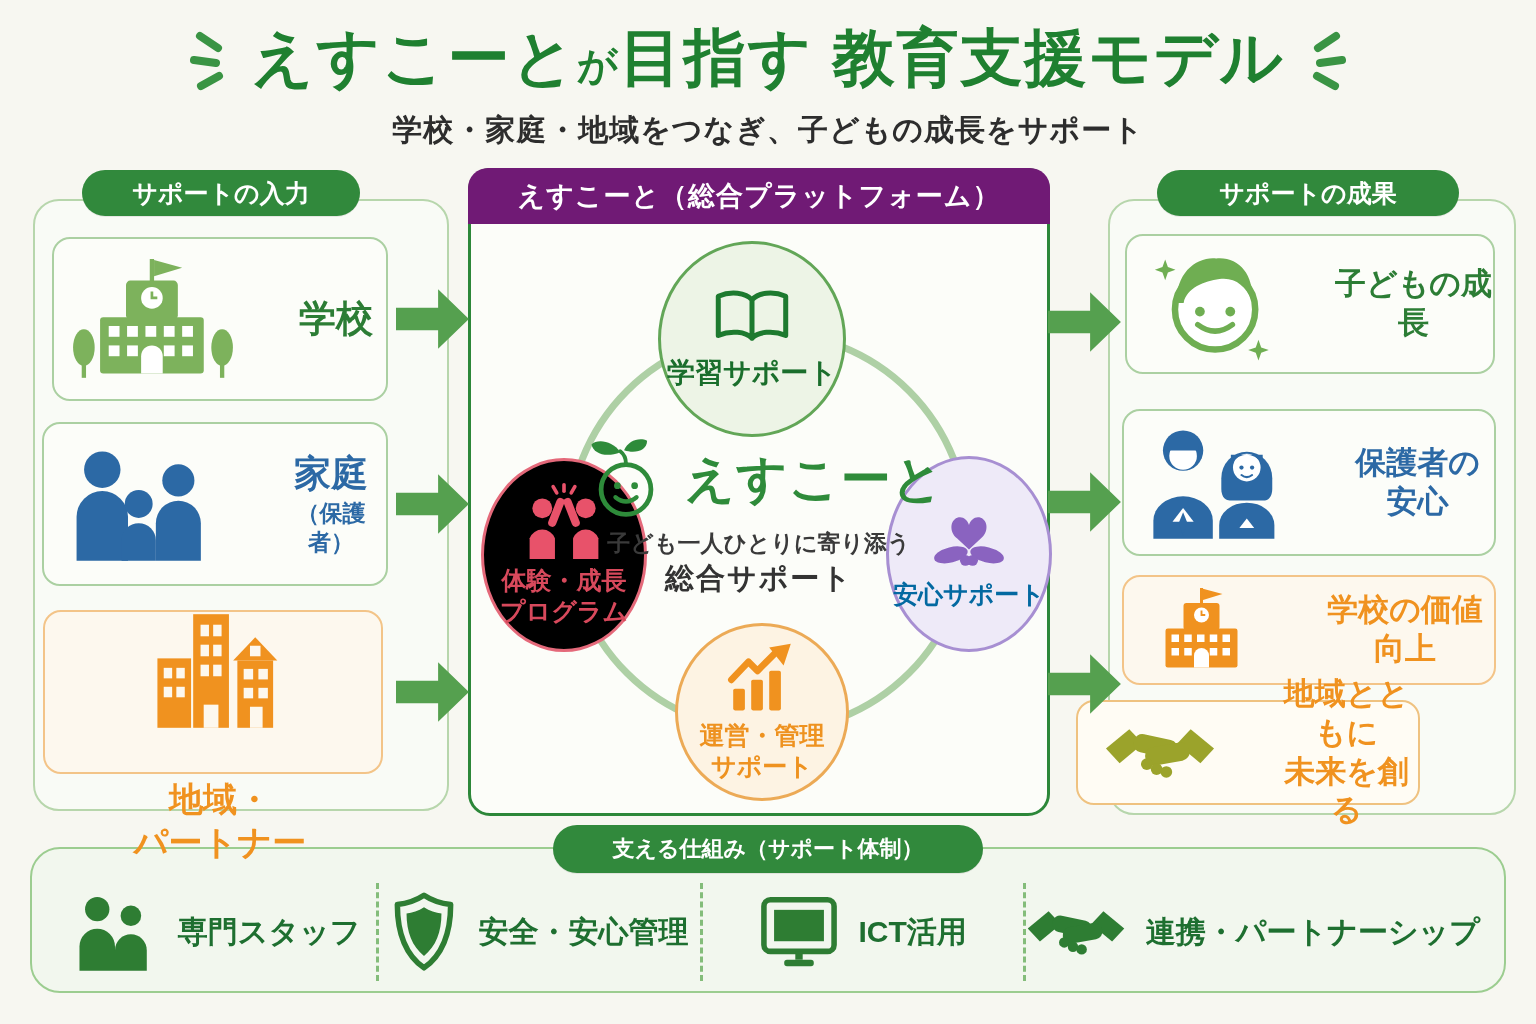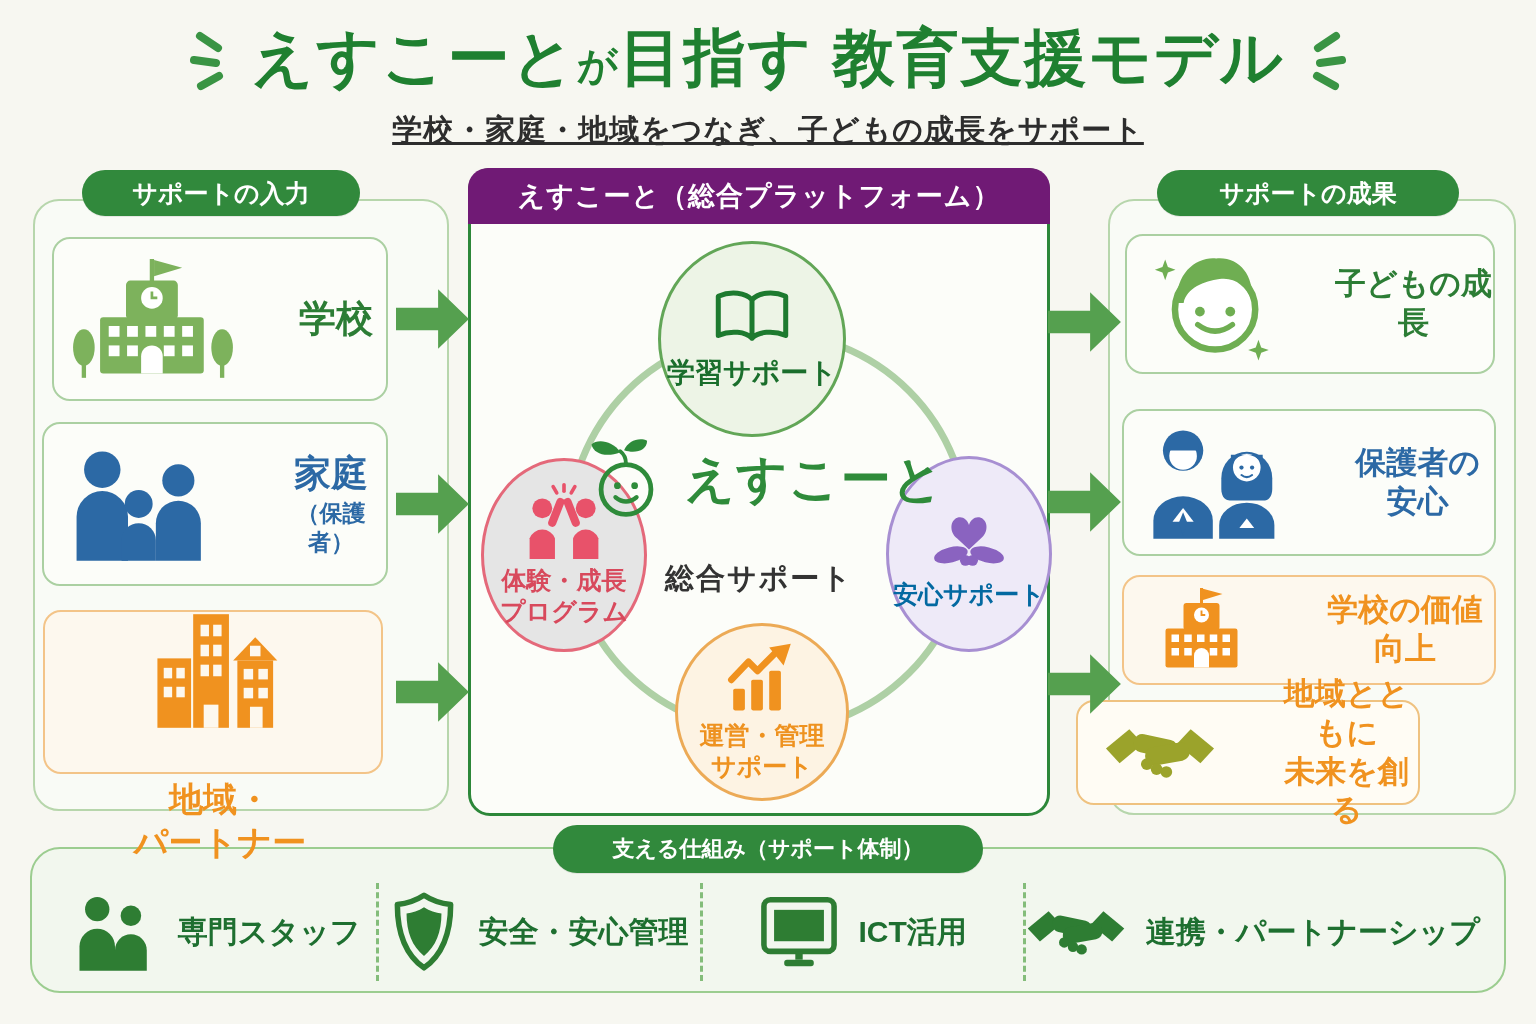--- a/index.html
+++ b/index.html
@@ -7,42 +7,42 @@
     position:relative;width:1536px;height:1024px;overflow:hidden;
     background:#f7f7f1;
     font-family:"Liberation Sans","DejaVu Sans",sans-serif;
     -webkit-font-smoothing:antialiased;
   }
   .abs{position:absolute;}
   
   .title{left:0;right:0;top:16px;text-align:center;color:#1f8030;font-weight:800;letter-spacing:2px;white-space:nowrap;}
   .title .big{font-size:62px;}
   .title .small{font-size:40px;}
-  .subtitle{left:0;right:0;top:110px;text-align:center;color:#2d2d2d;font-weight:bold;font-size:30px;letter-spacing:1px;text-decoration:underline;}
+  .subtitle{left:0;right:0;top:110px;text-align:center;color:#2d2d2d;font-weight:bold;font-size:30px;letter-spacing:1px;}
   
   .pill{background:#31893c;color:#fff;border-radius:26px;display:flex;align-items:center;justify-content:center;
         font-weight:bold;z-index:6;box-shadow:0 1px 0 rgba(0,0,0,.08);}
   
   .outer-box{border:2.5px solid #b7d6ac;border-radius:26px;background:#f9fbf6;z-index:1;}
   .side-item{border-radius:18px;display:flex;align-items:center;z-index:2;padding-left:14px;box-sizing:border-box;gap:48px;}
   .side-item .ic{flex:0 0 auto;display:flex;align-items:center;justify-content:center;}
   .side-item .lbl{flex:1;text-align:center;font-weight:bold;line-height:1.25;}
   .green-box{background:#fcfdf9;border:2.5px solid #abd0a2;}
   .orange-box{background:#fdf8ee;border:2.5px solid #f3c488;}
   .yellow-box{background:#fffcf4;border:2.5px solid #efc280;}
   .t-green{color:#2c7d35;} .t-blue{color:#2c69a5;} .t-orange{color:#f0921f;}
   
   .platform{left:468px;top:168px;width:582px;height:648px;background:#fcfdf9;border:3px solid #2c8739;border-radius:22px;z-index:2;box-sizing:border-box;}
   .platform-header{position:absolute;left:-3px;top:-3px;right:-3px;height:56px;background:#701a75;border-radius:20px 20px 0 0;
         display:flex;align-items:center;justify-content:center;color:#fff;font-weight:bold;font-size:27px;letter-spacing:1px;}
   .ring{position:absolute;left:94px;top:158px;width:392px;height:392px;border:7px solid #aed0a5;border-radius:50%;}
   .node{position:absolute;border-radius:50%;display:flex;flex-direction:column;align-items:center;justify-content:center;
         text-align:center;font-weight:bold;line-height:1.25;box-sizing:border-box;}
   .node-top{left:187px;top:70px;width:188px;height:196px;background:#edf4e6;border:3px solid #62a657;color:#1a6e2c;font-size:28px;}
-  .node-left{left:10px;top:287px;width:166px;height:194px;background:#e5e5e5;border:3px solid #e4697a;color:#d8495c;font-size:25px;}
+  .node-left{left:10px;top:287px;width:166px;height:194px;background:#000000;border:3px solid #e4697a;color:#d8495c;font-size:25px;}
   .node-right{left:415px;top:285px;width:166px;height:196px;background:#eeeaf8;border:3px solid #a78fd2;color:#0369a1;font-size:25px;}
   .node-bottom{left:204px;top:452px;width:174px;height:178px;background:#fdf3e3;border:3px solid #ecaa56;color:#ee9220;font-size:25px;}
   .node .nic{margin-bottom:6px;display:flex;}
   .logo-row{position:absolute;left:141px;top:268px;width:300px;height:80px;display:flex;align-items:center;justify-content:center;gap:12px;}
   .logo-name{color:#2e8b3a;font-weight:800;font-size:50px;letter-spacing:1px;white-space:nowrap;}
   .tagline1{position:absolute;left:0;right:0;top:357px;text-align:center;color:#3a3a3a;font-weight:bold;font-size:23px;}
   .tagline2{position:absolute;left:0;right:0;top:388px;text-align:center;color:#333;font-weight:bold;font-size:29px;letter-spacing:2px;}
   
   .arrow{width:76px;height:66px;z-index:5;}
   
@@ -258,20 +258,21 @@
           <circle cx="39" cy="49" r="3.5" fill="currentColor"></circle>
             <circle cx="57" cy="49" r="3.5" fill="currentColor"></circle>
           <path d="M37,61 Q48,70 59,61" stroke="currentColor" stroke-width="4.5" fill="none" stroke-linecap="round"></path>
           <path d="M48,26 C48,20 46,16 42,13" stroke="currentColor" stroke-width="4" fill="none" stroke-linecap="round"></path>
           <path d="M42,14 C34,2 18,0 12,6 C14,16 28,20 42,14 Z" fill="currentColor"></path>
           <path d="M46,12 C50,2 62,-2 70,2 C70,12 58,16 46,12 Z" fill="currentColor"></path>
         </svg>
       </span>
       <span class="logo-name">えすこーと</span>
     </div>
+    <div class="tagline1">子ども一人ひとりに寄り添う</div>
     <div class="tagline2">総合サポート</div>
   </div>
 
   <svg class="abs arrow" style="left:1048px;top:289px;" viewBox="0 0 74 64">
       <polygon fill="#55a04f" points="0,21 41,21 41,3 71,32 41,61 41,43 0,43"></polygon>
     </svg>
   <svg class="abs arrow" style="left:1048px;top:469px;" viewBox="0 0 74 64">
       <polygon fill="#55a04f" points="0,21 41,21 41,3 71,32 41,61 41,43 0,43"></polygon>
     </svg>
   <svg class="abs arrow" style="left:1048px;top:651px;" viewBox="0 0 74 64">

